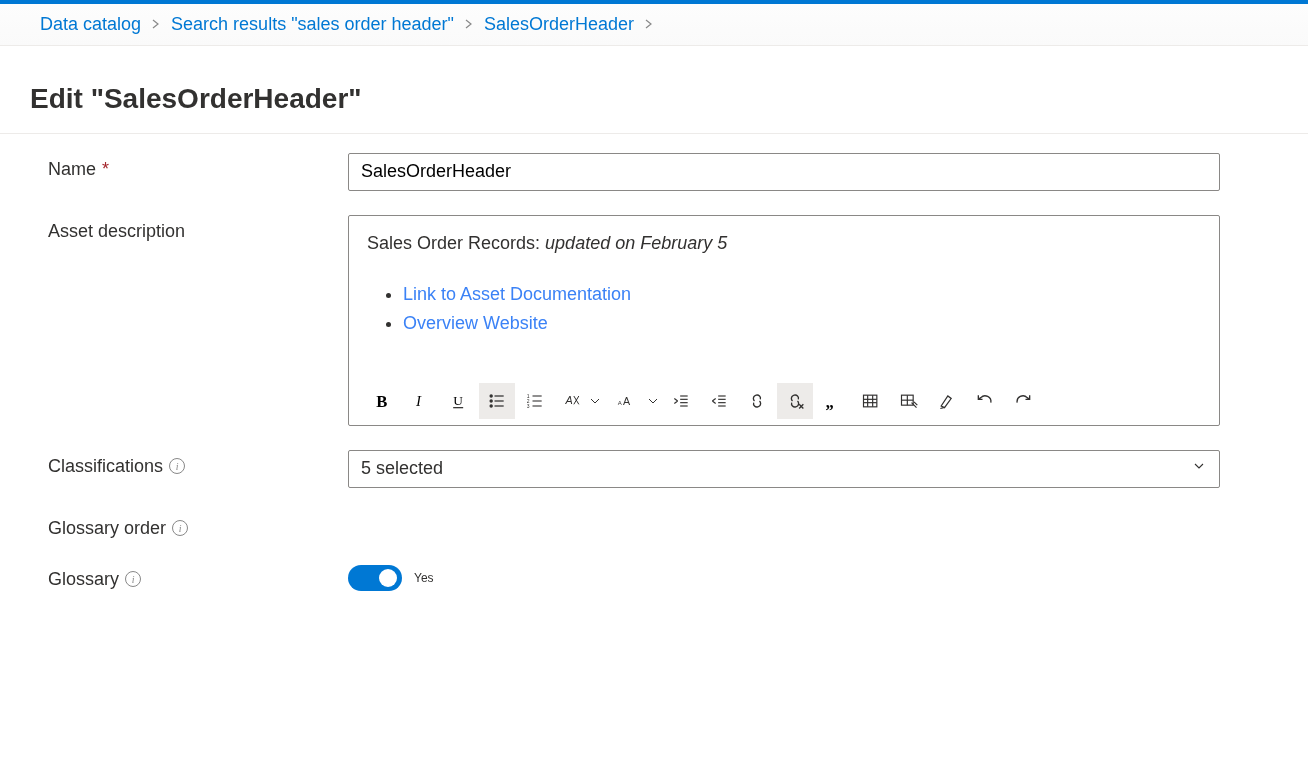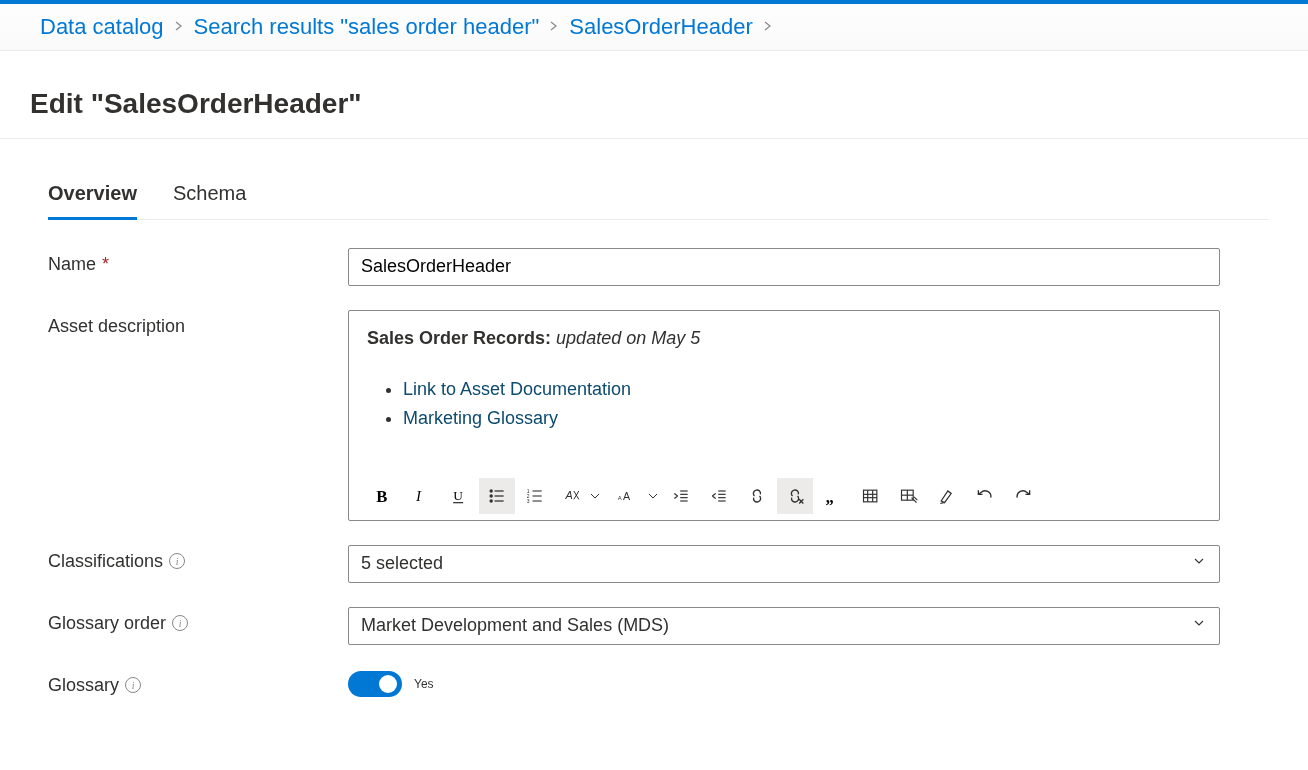--- a/index.html
+++ b/index.html
@@ -9,21 +9,21 @@
     font-size: 14px;
     color: #323130;
     background: #fff;
   }
   .top-accent {
     height: 4px;
     background: #0078d4;
   }
   .breadcrumb {
     padding: 10px 40px;
-    font-size: 22px;
+    font-size: 18px;
     border-bottom: 1px solid #edebe9;
     display: flex;
     align-items: center;
     gap: 10px;
     background: linear-gradient(#fdfdfd, #fafafa);
     text-align: center;
   }
   .breadcrumb a {
     color: #0078d4;
     text-decoration: none;
@@ -95,26 +95,26 @@
   .richtext {
     border: 1px solid #8a8886;
     border-radius: 2px;
   }
   .richtext-body {
     padding: 14px 18px 40px 18px;
     min-height: 150px;
     font-size: 18px;
     line-height: 1.5;
   }
-  .richtext-body strong { font-weight: 700; }
+  .richtext-body strong { font-weight: 400; }
   .richtext-body em { font-style: italic; }
   .richtext-body .u { text-decoration: underline; }
   .richtext-body ul { margin: 6px 0 0 36px; padding: 0; }
   .richtext-body li { margin-bottom: 2px; }
-  .richtext-body a { color: #0c4a6e; text-decoration: none; cursor: pointer; }
+  .richtext-body a { color: #3b82f6; text-decoration: none; cursor: pointer; }
   .richtext-toolbar {
     display: flex;
     align-items: center;
     gap: 2px;
     padding: 4px 8px 6px 16px;
     flex-wrap: wrap;
   }
   .tb-btn {
     width: 36px;
     height: 36px;
@@ -199,48 +199,44 @@
     <svg width="10" height="10" viewBox="0 0 10 10">
         <path d="M2 1 L7 5 L2 9" fill="none" stroke="#888" stroke-width="1.2"></path>
       </svg>
   </span>
 </nav>
 
 <h1 class="page-title">Edit "SalesOrderHeader"</h1>
 
 <div class="content">
 
-  <div class="tabs">
-    <div class="tab active">Overview</div>
-    <div class="tab">Schema</div>
-  </div>
 
   <div class="form-row">
     <div class="form-label">
       <span>Name</span>
         <span class="req">*</span>
     </div>
     <div class="form-control">
       <input type="text" class="text-input" value="SalesOrderHeader" style="">
     </div>
   </div>
 
   <div class="form-row">
     <div class="form-label">Asset description</div>
     <div class="form-control">
       <div class="richtext">
         <div class="richtext-body">
           <div>
             <strong>Sales Order Records:</strong>
-            <em> <span>updated on May 5</span></em>
+            <em> <span>updated on February 5</span></em>
           </div>
           <div style="height:18px"></div>
           <ul>
             <li><a>Link to Asset Documentation</a></li>
-            <li><a>Marketing Glossary</a></li>
+            <li><a>Overview Website</a></li>
           </ul>
         </div>
         <div class="richtext-toolbar">
           <div class="tb-btn" title="Bold">
             <svg viewBox="0 0 24 24">
                 <text x="4" y="19" font-size="20" font-weight="800" font-family="Segoe UI">B</text>
               </svg>
           </div>
           <div class="tb-btn" title="Italic">
             <svg viewBox="0 0 24 24">
@@ -387,30 +383,20 @@
         </span>
       </div>
     </div>
   </div>
 
   <div class="form-row">
     <div class="form-label">
       <span>Glossary order</span>
       <span class="info-icon">i</span>
     </div>
-    <div class="form-control">
-      <div class="select">
-        <span>Market Development and Sales (MDS)</span>
-        <span class="chev">
-          <svg width="16" height="16" viewBox="0 0 24 24">
-              <path d="M6 9 L12 15 L18 9" fill="none" stroke="#323130" stroke-width="1.6"></path>
-            </svg>
-        </span>
-      </div>
-    </div>
   </div>
 
   <div class="form-row">
     <div class="form-label">
       <span>Glossary</span>
       <span class="info-icon">i</span>
     </div>
     <div class="form-control">
       <div class="toggle-wrap">
         <div class="toggle">

